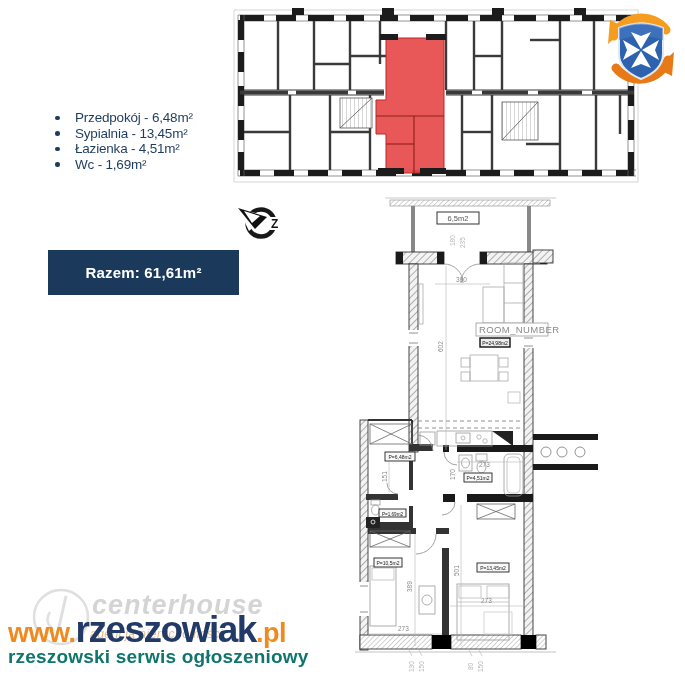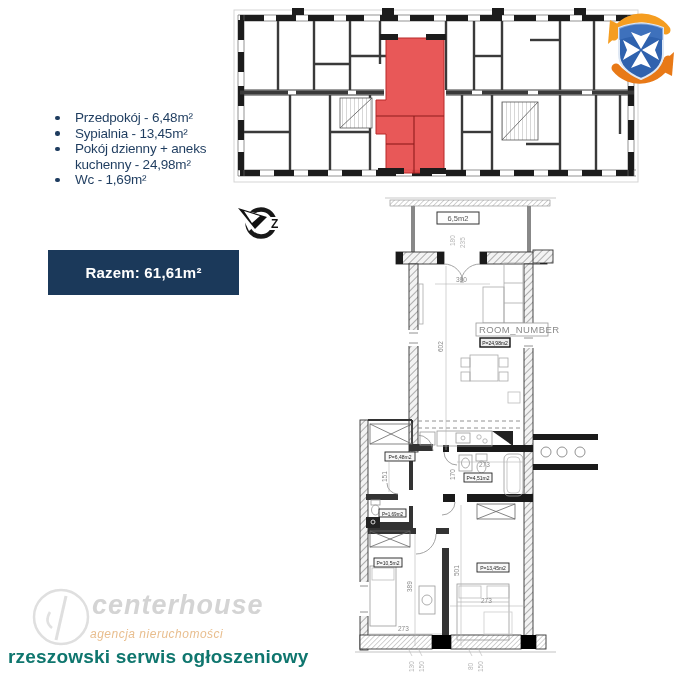--- a/index.html
+++ b/index.html
@@ -217,21 +217,21 @@
     <polygon points="4,12 33,21 23,28 16,35" fill="none"></polygon>
     <polygon points="4,12 33,21 21,33" fill="#111111"></polygon>
     <polygon points="10,15 26,20 18,27" fill="#ffffff"></polygon>
     <text x="37" y="32" font-size="12" font-weight="bold" fill="#111111">Z</text>
   </svg>
 
   <div class="abs summary">
     <ul>
       <li>Przedpokój - 6,48m²</li>
       <li>Sypialnia - 13,45m²</li>
-      <li>Pokój dzienny + aneks kuchenny - 24,98m²</li>
+      <li>Łazienka - 4,51m²</li>
       <li>Wc - 1,69m²</li>
     </ul>
   </div>
 
   <div class="abs total">Razem: 61,61m²</div>
 
   <svg class="abs" style="left:350px; top:193px;" width="255" height="482" viewBox="350 193 255 482">
     <defs>
       <pattern id="hatch" width="5" height="5" patternTransform="rotate(45)" patternUnits="userSpaceOnUse">
         <rect width="5" height="5" fill="#f3f3f3"></rect>
@@ -446,15 +446,20 @@
   </svg>
 
   <svg class="abs ghost-circle" width="70" height="70" viewBox="0 0 70 70">
     <circle cx="35" cy="33" r="27" fill="none" stroke="rgba(90,90,90,0.22)" stroke-width="2.5"></circle>
     <line x1="40" y1="12" x2="30" y2="56" stroke="rgba(90,90,90,0.22)" stroke-width="3"></line>
     <path d="M 24 28 Q 18 38 26 44" fill="none" stroke="rgba(90,90,90,0.2)" stroke-width="2.5"></path>
   </svg>
   <div class="abs ghost-brand">centerhouse</div>
   <div class="abs ghost-sub">agencja nieruchomości</div>
 
+  <div class="abs wm-url">
+    <span class="wm-www">www.</span>
+    <span class="wm-main">rzeszowiak</span>
+    <span class="wm-pl">.pl</span>
+  </div>
   <div class="abs wm-tag">rzeszowski serwis ogłoszeniowy</div>
 
 </div>
 
 </body></html>

